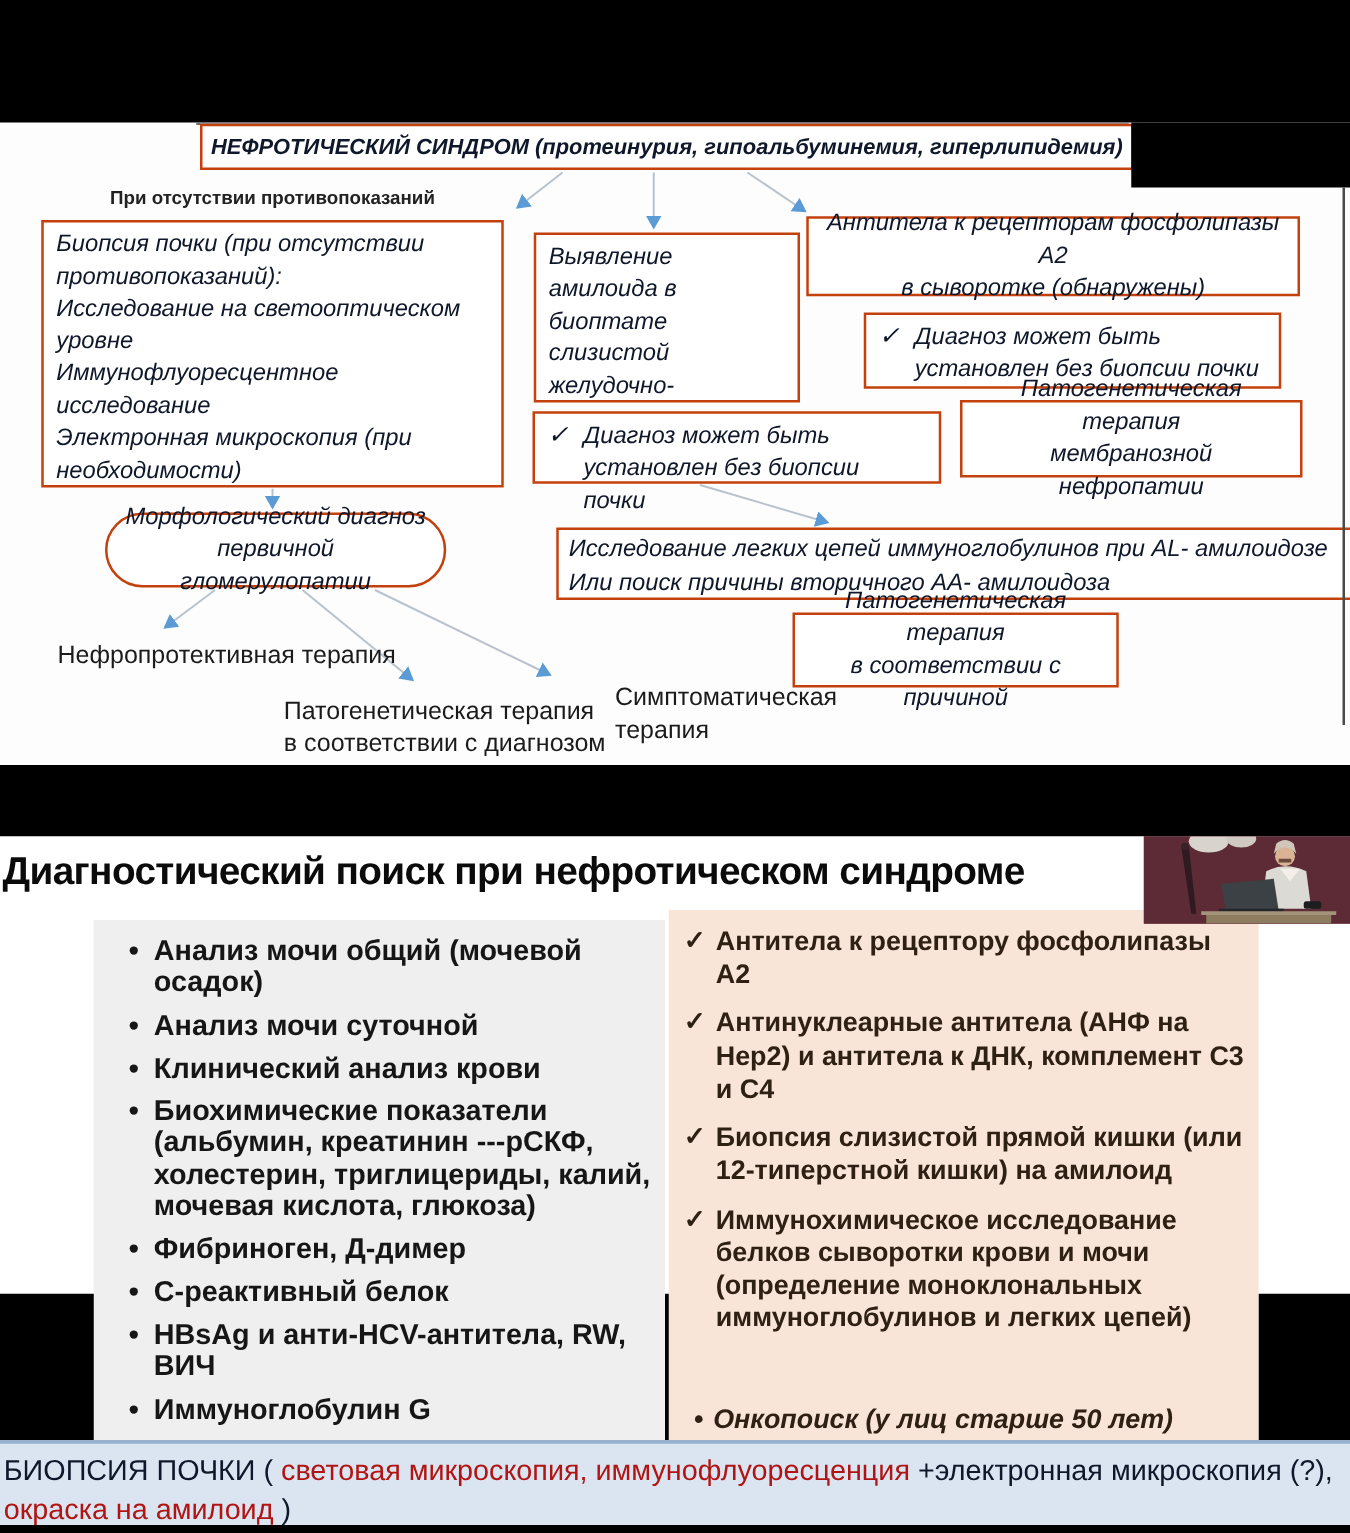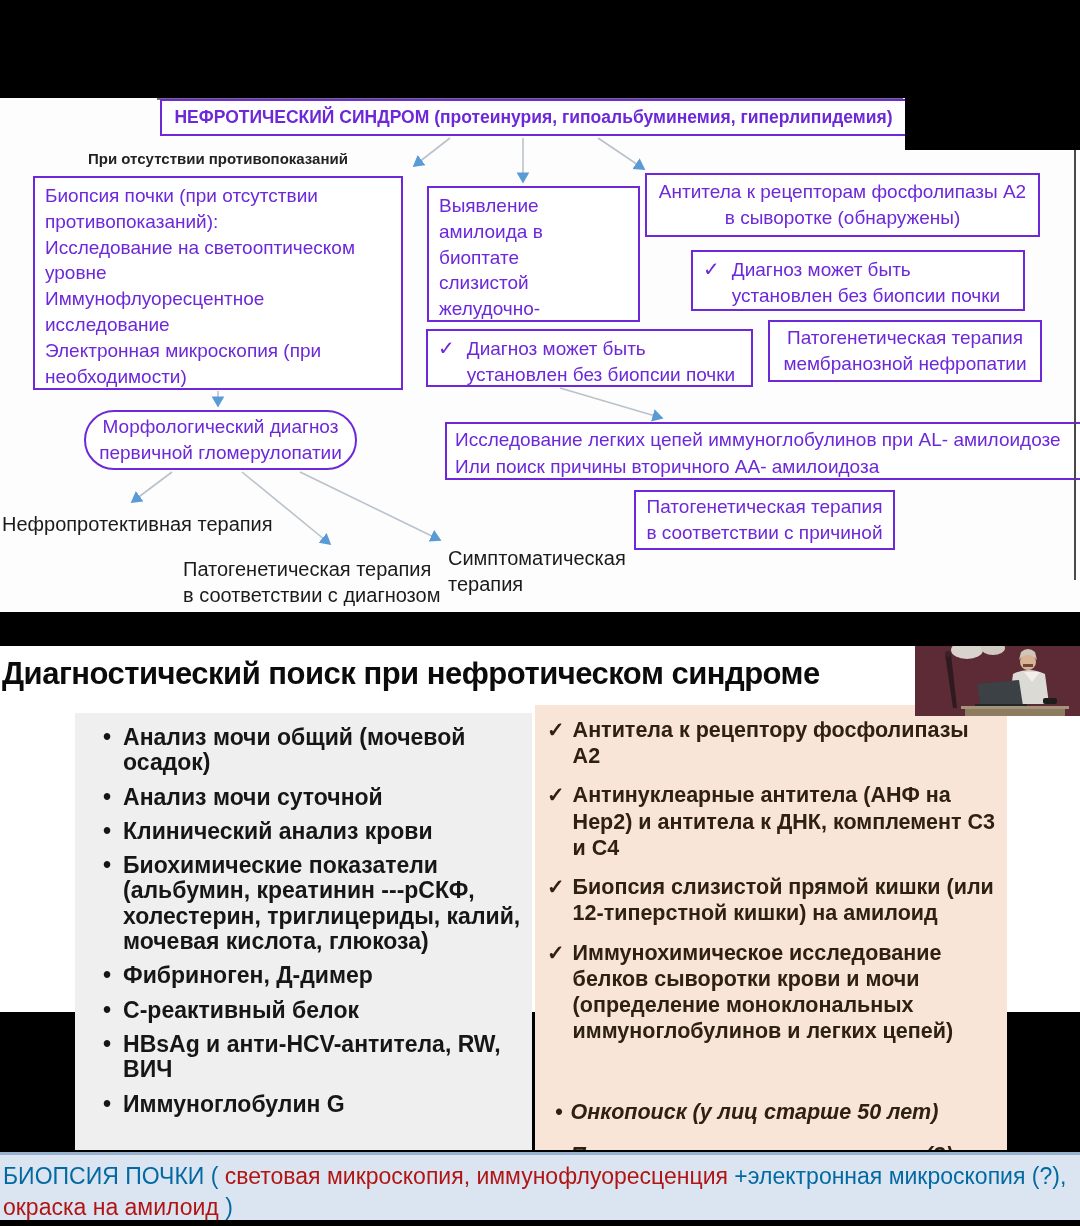--- a/index.html
+++ b/index.html
@@ -7,68 +7,69 @@
   body {
     position:relative; background:#000;
     font-family:"Liberation Sans", sans-serif; overflow:hidden; color:#1b1b1b;
   }
   
   .slide-top { position:absolute; left:0; top:98px; width:1080px; height:514px; background:#fdfdfd; }
   .slide-top-edge { position:absolute; left:157px; top:0; width:746px; height:2px; background:#6f6f6f; }
   .corner-black { position:absolute; left:905px; top:0; width:175px; height:52px; background:#000; }
   .right-edge-line { position:absolute; left:1074px; top:52px; width:2px; height:430px; background:#4a4a4a; }
   .fc-box {
-    position:absolute; border:2px solid #6d28d9; background:#fff;
-    font-size:19px; line-height:1.36; color:#6d28d9; white-space:pre-line;
+    position:absolute; border:2px solid #c2410c; background:#fff;
+    font-size:19px; line-height:1.36; color:#0f172a; white-space:pre-line;
     padding:5px 10px;
+    font-style:italic;
   }
   .fc-center { text-align:center; display:flex; align-items:center; justify-content:center; }
   .fc-title { left:160px; top:1px; width:747px; height:37px; font-size:17.5px; font-weight:600; white-space:nowrap; padding:0; }
   .fc-note { position:absolute; left:88px; top:52px; font-size:15px; font-weight:700; color:#222; }
   .fc-biopsy { left:33px; top:78px; width:370px; height:214px; }
   .fc-amyloid { left:427px; top:88px; width:213px; height:136px; }
   .fc-pla2r { left:645px; top:75px; width:395px; height:64px; }
   .fc-check { display:flex; align-items:flex-start; gap:12px; text-align:left; }
   .fc-check .chk { font-size:20px; line-height:1.2; }
   .fc-check-right { left:691px; top:152px; width:334px; height:61px; }
   .fc-membranous { left:768px; top:222px; width:274px; height:62px; }
   .fc-check-mid { left:426px; top:231px; width:327px; height:58px; }
   .fc-morph { left:84px; top:312px; width:273px; height:60px;border-radius:30px; }
   .fc-longbox { left:445px; top:324px; width:762px; height:58px; padding:3px 8px; line-height:1.42; }
   .fc-cause { left:634px; top:392px; width:261px; height:60px; }
-  .fc-label { position:absolute; font-size:20px; color:#1b1b1b; white-space:pre-line; line-height:1.3; }
+  .fc-label { position:absolute; font-size:20px; color:#1b1b1b; white-space:pre-line; line-height:1.3;margin-left:44px; }
   .lbl-neph { left:2px; top:413px; }
   .lbl-pathdx { left:183px; top:458px; }
   .lbl-symp { left:448px; top:447px; }
   .connectors { position:absolute; left:0; top:0; width:1080px; height:514px; pointer-events:none; }
   
   .mid-bar { position:absolute; left:0; top:612px; width:1080px; height:34px; background:#000; }
   
-  .slide-bottom { position:absolute; left:0; top:646px; width:1080px; height:366px; background:#fff; }
+  .slide-bottom { position:absolute; left:0; top:669px; width:1080px; height:366px; background:#fff; }
   .bs-title { position:absolute; left:2px; top:10px; font-size:31px; font-weight:700; color:#0b0b0b; letter-spacing:-0.5px; }
   .video-thumb { position:absolute; left:915px; top:0; width:165px; height:70px; overflow:hidden; background:#5c2b35; }
   .panel { position:absolute; overflow:hidden; }
   .panel-left { left:75px; top:67px; width:457px; height:437px; background:#efefef; padding:12px 8px 8px 14px; }
   .panel-right { left:535px; top:59px; width:472px; height:445px; background:#f9e4d8; padding:12px 6px 8px 12px; color:#2f2014; }
   ul.plain { list-style:none; }
   .panel-left li { display:flex; gap:12px; font-size:23px; font-weight:600; line-height:1.1; margin-bottom:9px; color:#161616; }
   .panel-left .blt { flex:0 0 auto; padding-left:14px; }
   .panel-right li { display:flex; gap:8px; font-size:21.5px; font-weight:600; line-height:1.22; margin-bottom:13px; }
   .panel-right .chk { flex:0 0 auto; font-size:21px; }
   .panel-right li.it { font-style:italic; margin-bottom:16px; }
   .panel-right .blt { flex:0 0 auto; padding-left:8px; }
   .spacer-gap { height:42px; }
   
   .footer {
     position:absolute; left:0; top:1152px; width:1080px; height:68px;
     background:#dbe5f2; border-top:3px solid #97b1cf; padding:6px 6px 0 3px;
     font-size:23px; line-height:1.33; color:#111;
   }
   .footer .red { color:#b01513; }
-  .footer .dark { color:#0369a1; }
+  .footer .dark { color:#0f172a; }
 </style>
 </head>
 <body>
 
 <div class="slide-top">
   <div class="slide-top-edge"></div>
 
   <svg class="connectors" viewBox="0 0 1080 514">
     <defs>
       <marker id="ah" markerWidth="9" markerHeight="9" refX="6" refY="4" orient="auto">

